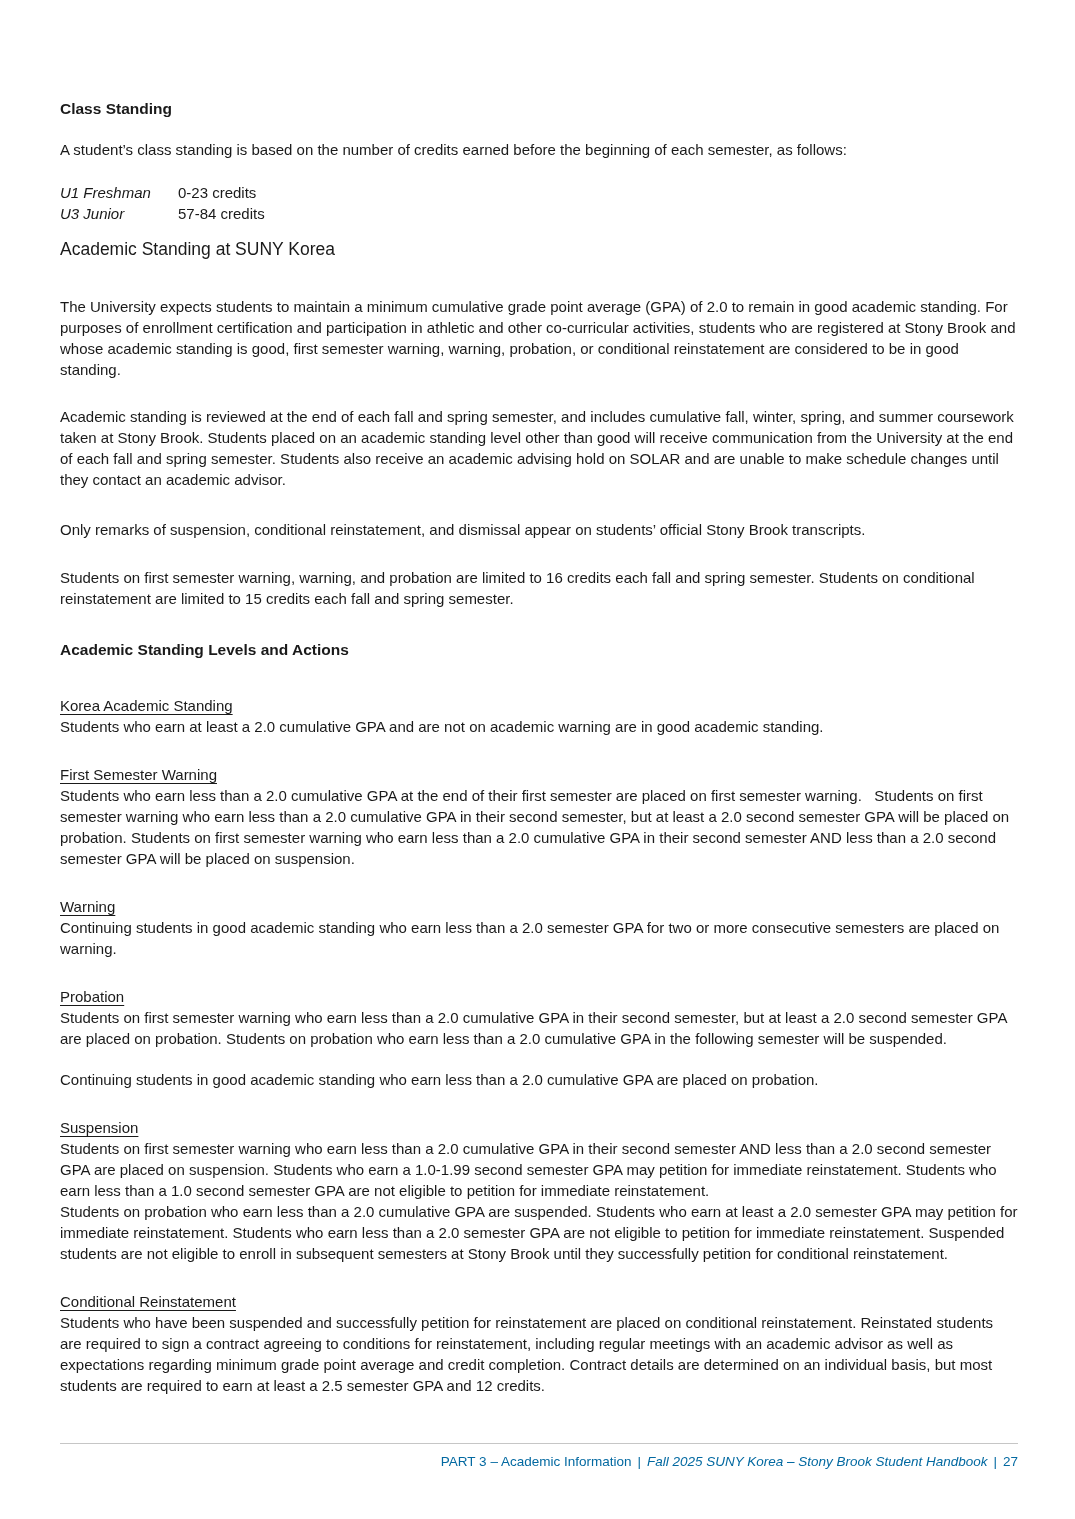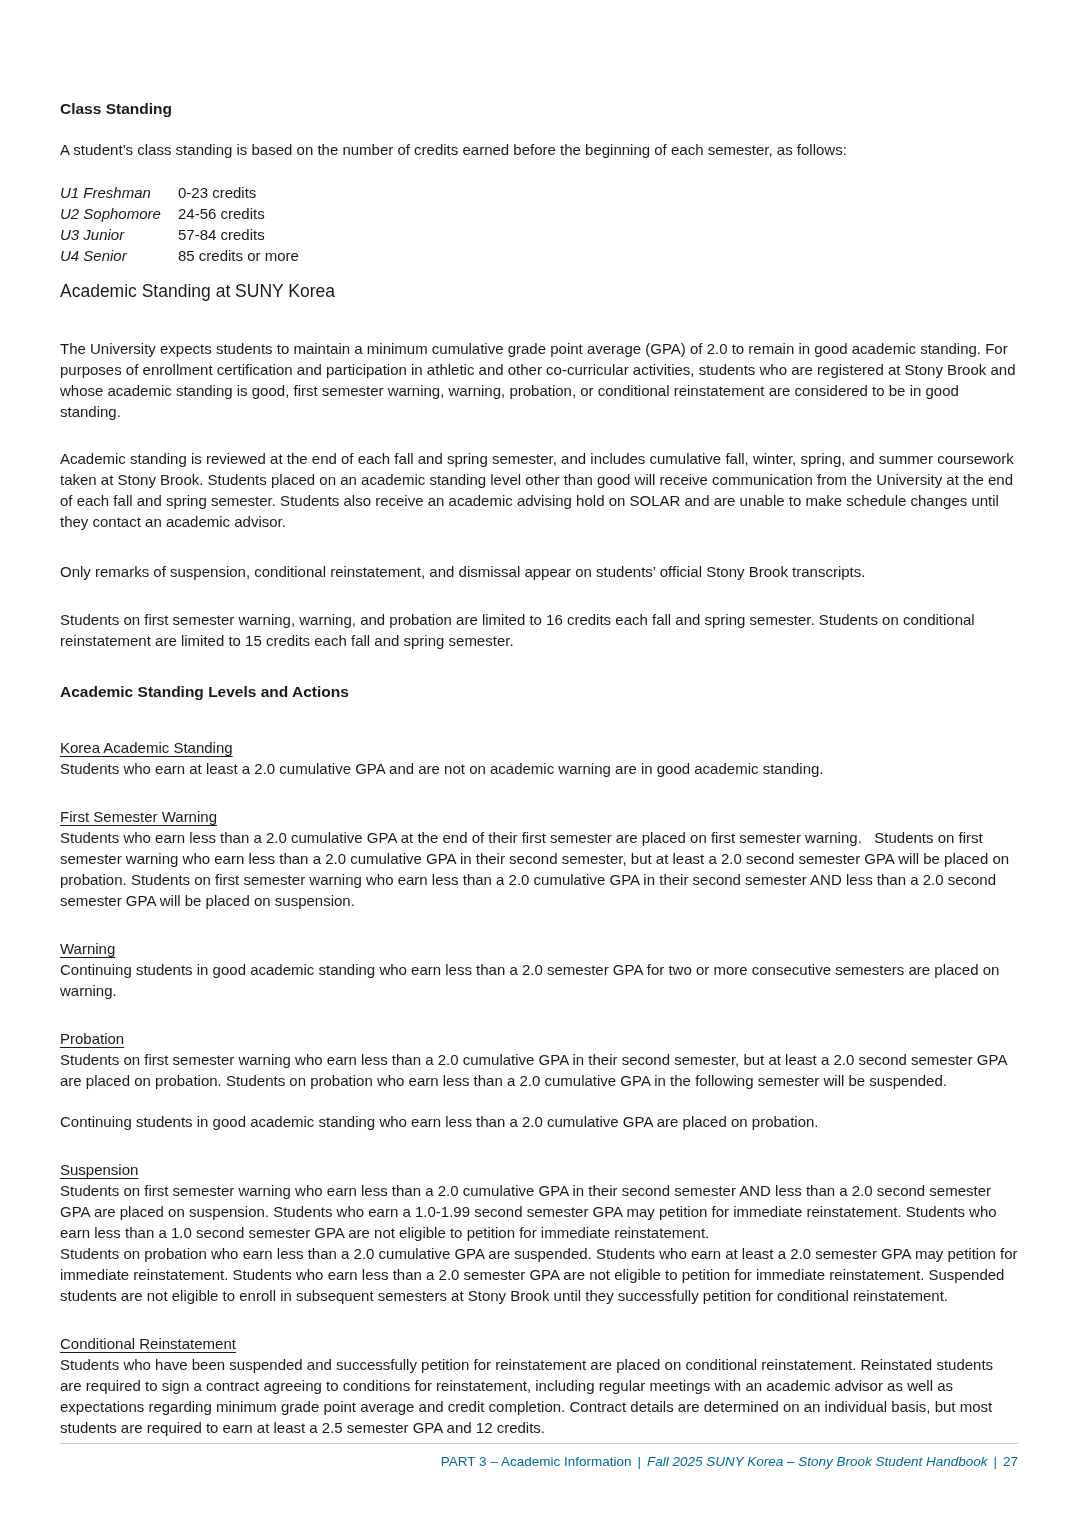--- a/index.html
+++ b/index.html
@@ -62,30 +62,22 @@
   <h1 class="h-bold">Class Standing</h1>
 
   <p class="body intro">A student’s class standing is based on the number of credits earned before the beginning of each semester, as follows:</p>
 
   <div class="credit-table">
     <div class="credit-row">
       <span class="lvl">U1 Freshman</span>
       <span>0-23 credits</span>
     </div>
     <div class="credit-row">
-      <span class="lvl">U2 Sophomore</span>
-      <span>24-56 credits</span>
-    </div>
-    <div class="credit-row">
       <span class="lvl">U3 Junior</span>
       <span>57-84 credits</span>
-    </div>
-    <div class="credit-row">
-      <span class="lvl">U4 Senior</span>
-      <span>85 credits or more</span>
     </div>
   </div>
 
   <h2 class="subtitle">Academic Standing at SUNY Korea</h2>
 
   <p class="body p1">The University expects students to maintain a minimum cumulative grade point average (GPA) of 2.0 to remain in good academic standing. For purposes of enrollment certification and participation in athletic and other co-curricular activities, students who are registered at Stony Brook and whose academic standing is good, first semester warning, warning, probation, or conditional reinstatement are considered to be in good standing.</p>
   <p class="body p2">Academic standing is reviewed at the end of each fall and spring semester, and includes cumulative fall, winter, spring, and summer coursework taken at Stony Brook. Students placed on an academic standing level other than good will receive communication from the University at the end of each fall and spring semester. Students also receive an academic advising hold on SOLAR and are unable to make schedule changes until they contact an academic advisor.</p>
   <p class="body p3">Only remarks of suspension, conditional reinstatement, and dismissal appear on students’ official Stony Brook transcripts.</p>
   <p class="body p4">Students on first semester warning, warning, and probation are limited to 16 credits each fall and spring semester. Students on conditional reinstatement are limited to 15 credits each fall and spring semester.</p>
 

